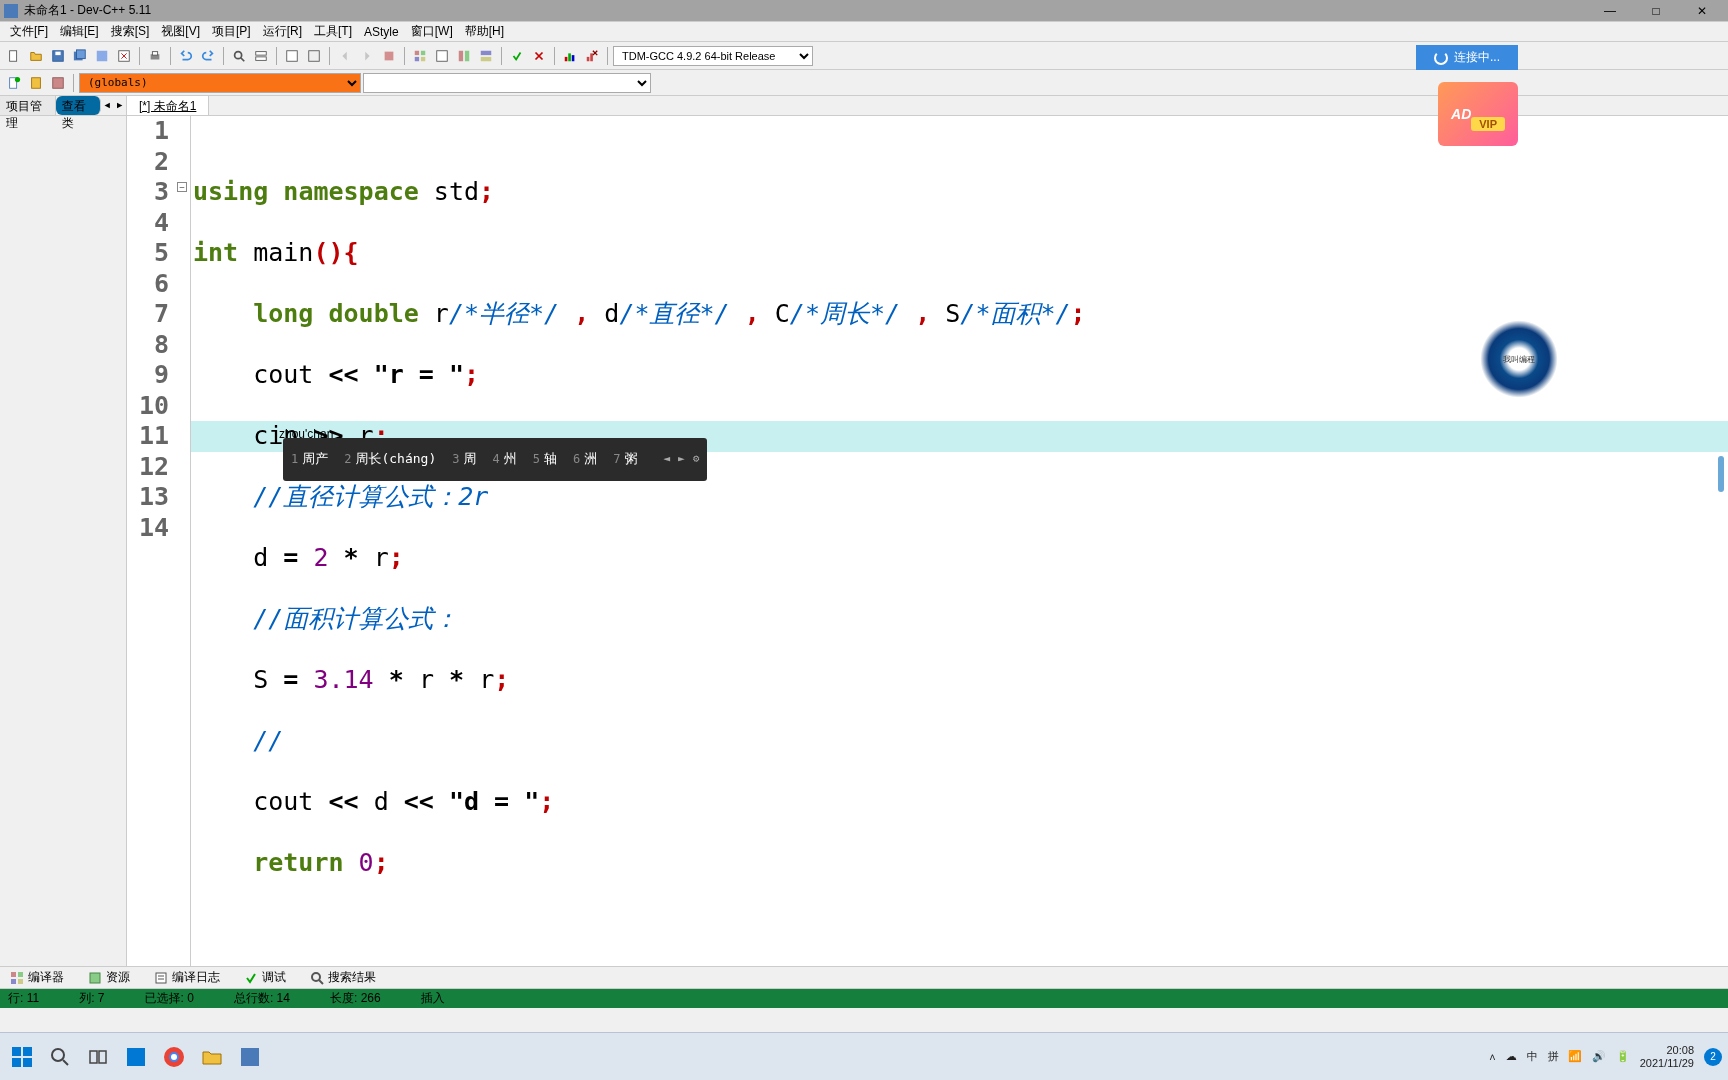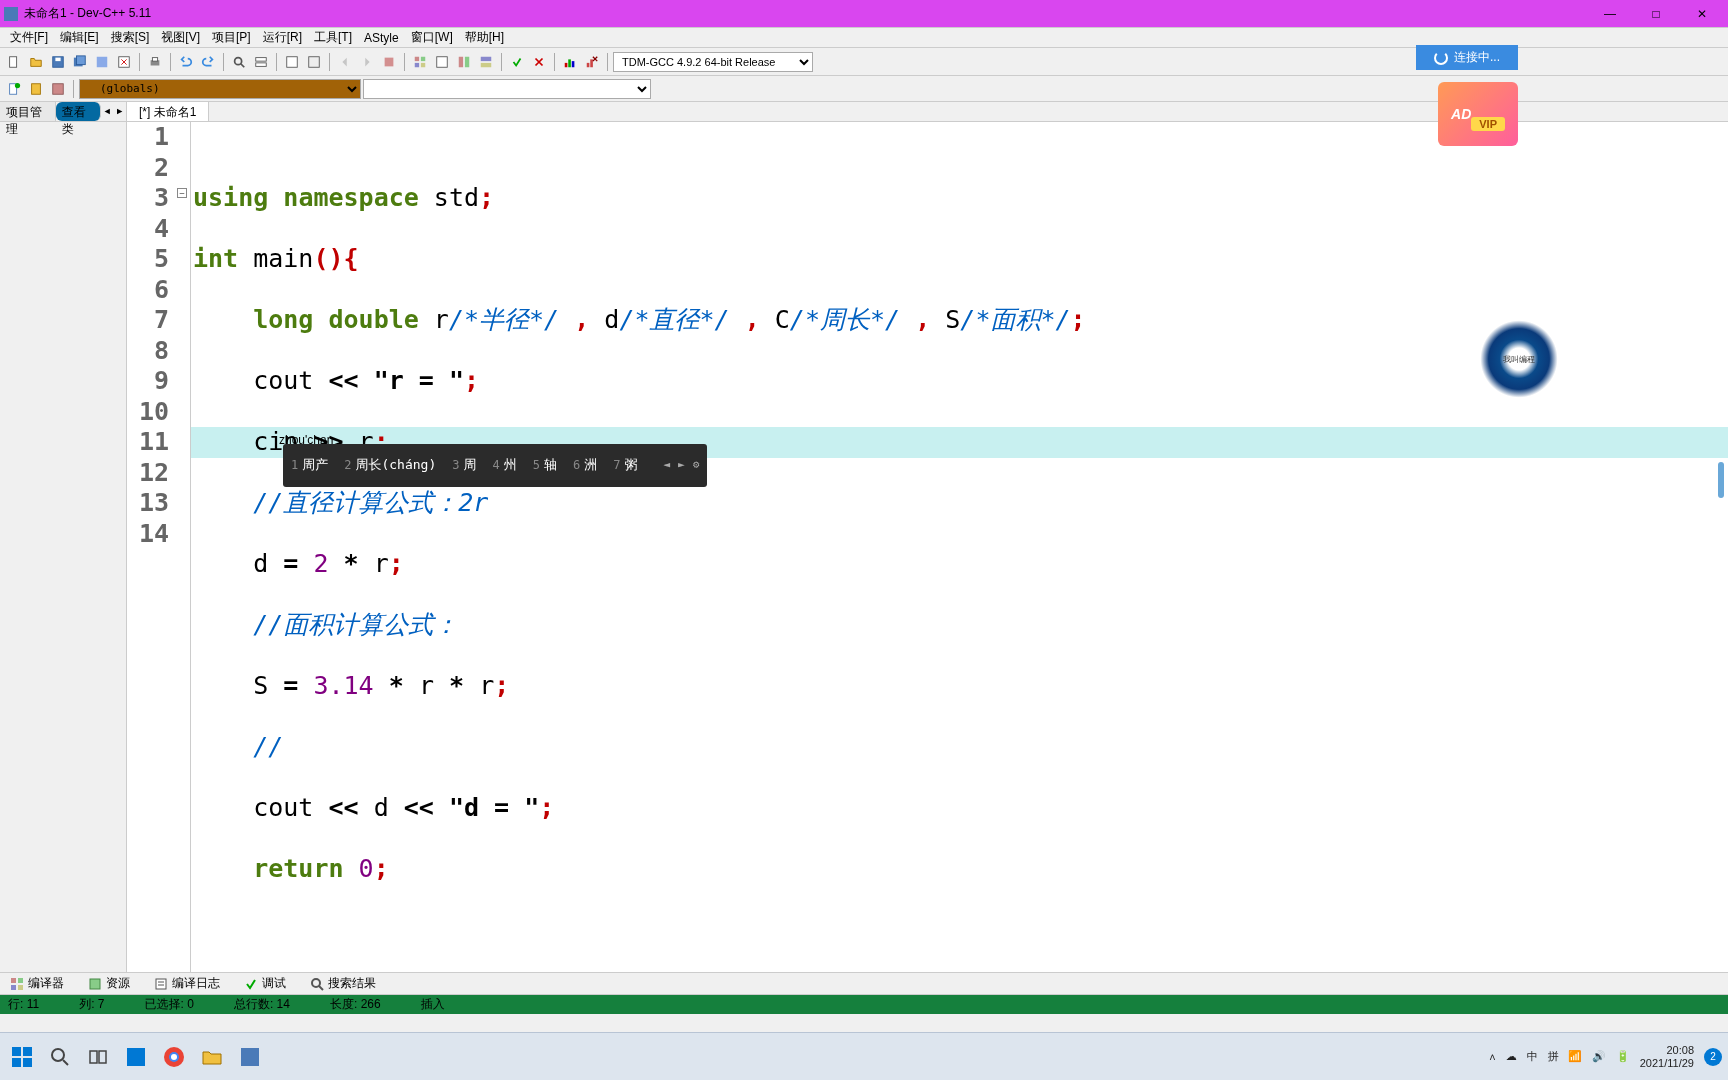--- a/index.html
+++ b/index.html
@@ -1,19 +1,19 @@
 <!DOCTYPE html>
 <html><head>
 <meta charset="utf-8">
 <style>
 * { margin: 0; padding: 0; box-sizing: border-box; }
 body { font-family: "Microsoft YaHei", Tahoma, sans-serif; font-size: 12px; background: #f0f0f0; overflow: hidden; width: 1728px; height: 1080px; position: relative; }
 
 
-.title-bar { height: 28px; background: #d946ef; display: flex; align-items: center; padding: 0 4px; border-bottom: 1px solid #ccc; }
+.title-bar { height: 22px; background: #a3a3a3; display: flex; align-items: center; padding: 0 4px; border-bottom: 1px solid #ccc; }
 .title-bar .icon-app { width: 14px; height: 14px; background: #4a7ab8; margin-right: 6px; }
 .title-bar .title-text { flex: 1; font-size: 12px; }
 .window-controls { display: flex; gap: 2px; }
 .win-btn { width: 44px; height: 22px; display: flex; align-items: center; justify-content: center; font-size: 12px; cursor: pointer; }
 
 
 .menu-bar { height: 20px; background: #f0f0f0; display: flex; align-items: center; padding: 0 4px; border-bottom: 1px solid #ccc; font-size: 12px; }
 .menu-item { padding: 2px 6px; cursor: pointer; }
 
 
@@ -21,33 +21,33 @@
 .tb-btn { width: 20px; height: 20px; border: 1px solid transparent; display: flex; align-items: center; justify-content: center; cursor: pointer; font-size: 11px; }
 .tb-sep { width: 1px; height: 18px; background: #aaa; margin: 0 3px; }
 .tb-btn svg { width: 14px; height: 14px; }
 .compiler-select { height: 20px; width: 200px; font-size: 11px; border: 1px solid #aaa; background: #fff; padding: 0 4px; }
 .connecting-badge { position: absolute; right: 210px; top: 45px; background: #3a8be0; color: #fff; font-size: 12px; padding: 4px 18px; display: flex; align-items: center; gap: 6px; }
 .spinner { width: 14px; height: 14px; border: 2px solid #fff; border-top-color: transparent; border-radius: 50%; animation: spin 1s linear infinite; }
 @keyframes spin { to { transform: rotate(360deg); } }
 
 
 .toolbar2 { height: 26px; background: #f0f0f0; display: flex; align-items: center; padding: 2px 4px; border-bottom: 1px solid #ccc; gap: 2px; }
-.scope-select { height: 20px; width: 282px; font-size: 11px; border: 1px solid #aaa; background: #a16207; padding: 0 16px; font-family: monospace; }
+.scope-select { height: 20px; width: 282px; font-size: 11px; border: 1px solid #aaa; background: #f97316; padding: 0 4px; font-family: monospace; }
 .scope-select2 { height: 20px; width: 288px; font-size: 11px; border: 1px solid #aaa; background: #fff; }
 
 
 .main-area { display: flex; height: 870px; }
 .side-tabs { width: 127px; background: #f0f0f0; border-right: 1px solid #ccc; }
 .side-tabs-header { display: flex; border-bottom: 1px solid #ccc; font-size: 12px; height: 20px; }
 .side-tab { padding: 2px 6px; border-right: 1px solid #ccc; background: #e8e8e8; cursor: pointer; }
 .side-tab.active { background: #0369a1; border-radius: 6px; }
 .side-nav-btn { width: 14px; height: 18px; display: flex; align-items: center; justify-content: center; font-size: 9px; cursor: pointer; }
 
 .editor-area { flex: 1; display: flex; flex-direction: column; background: #fff; }
-.editor-tabs { height: 20px; display: flex; background: #f0f0f0; border-bottom: 1px solid #ccc; font-size: 12px; }
+.editor-tabs { height: 20px; display: flex; background: #f0f0f0; border-bottom: 1px solid #ccc; font-size: 12px; text-decoration: underline; }
 .editor-tab { padding: 2px 12px; background: #fff; border-right: 1px solid #ccc; cursor: pointer; }
 
 .code-view { flex: 1; display: flex; font-family: Consolas, monospace; font-size: 25px; line-height: 30.5px; position: relative; overflow: hidden; }
 .gutter { width: 50px; background: #fff; text-align: right; padding-right: 8px; color: #666; font-weight: bold; user-select: none; border-right: none; }
 .fold-col { width: 14px; background: #fff; border-right: 1px solid #ccc; position: relative; }
 .fold-mark { position: absolute; left: 0; width: 10px; height: 10px; border: 1px solid #888; font-size: 9px; line-height: 8px; text-align: center; color: #555; }
 .code-content { flex: 1; padding-left: 2px; white-space: pre; position: relative; }
 .code-line { height: 30.5px; }
 .hl-line { position: absolute; left: 0; right: 0; height: 30.5px; background: #c8f0f0; z-index: 0; }
 .code-content .ln { position: relative; z-index: 1; }

